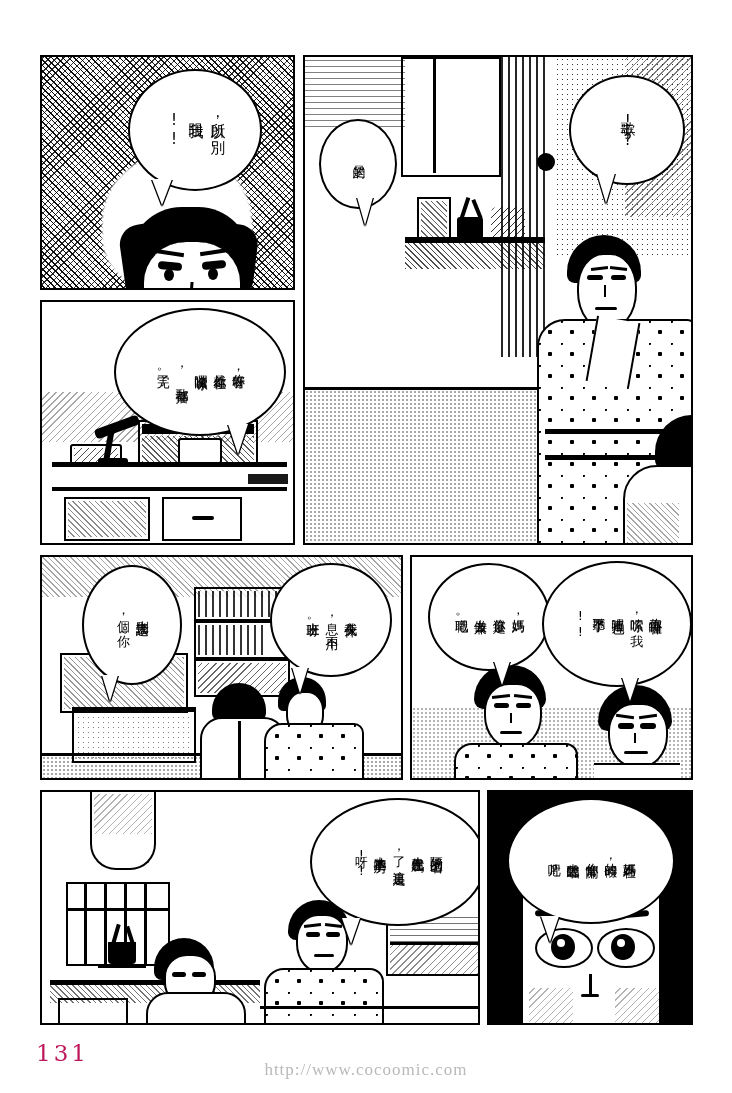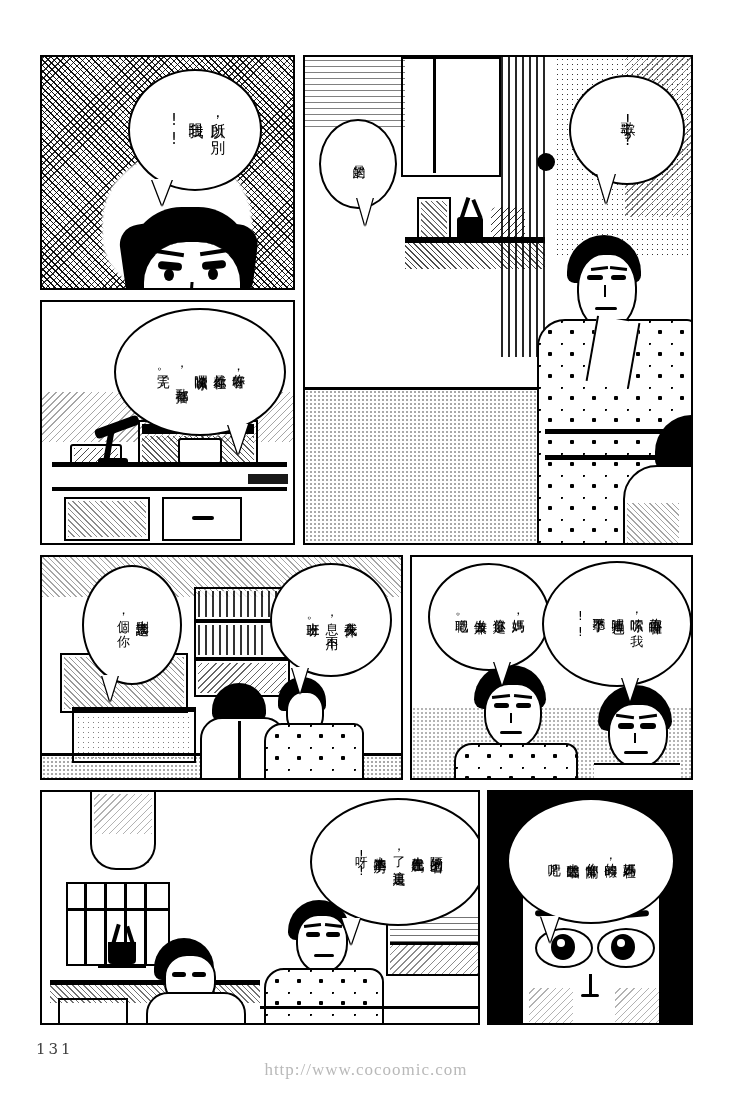--- a/index.html
+++ b/index.html
@@ -47,22 +47,22 @@
     writing-mode:vertical-rl;text-orientation:upright;
     font-family:"DejaVu Sans","Liberation Sans",sans-serif;
     font-size:13px;line-height:1.45;letter-spacing:1px;color:#000;
     text-align:start;white-space:pre;
   }
   .balloon.big .txt{font-size:15px;}
   .tail{position:absolute;width:0;height:0;z-index:6;}
 
   
   .pageno{
-    position:absolute;left:36px;top:1040px;font-size:15px;letter-spacing:3px;
-    font-family:"DejaVu Serif","Liberation Serif",serif;color:#404040;
+    position:absolute;left:36px;top:1040px;font-size:23px;letter-spacing:3px;
+    font-family:"DejaVu Serif","Liberation Serif",serif;color:#be185d;
   }
   .watermark{
     position:absolute;left:0;right:0;top:1060px;text-align:center;
     font-size:17px;color:#b9b9b9;letter-spacing:1px;
     font-family:"Liberation Serif","DejaVu Serif",serif;
   }
 </style>
 </head>
 <body>
 

